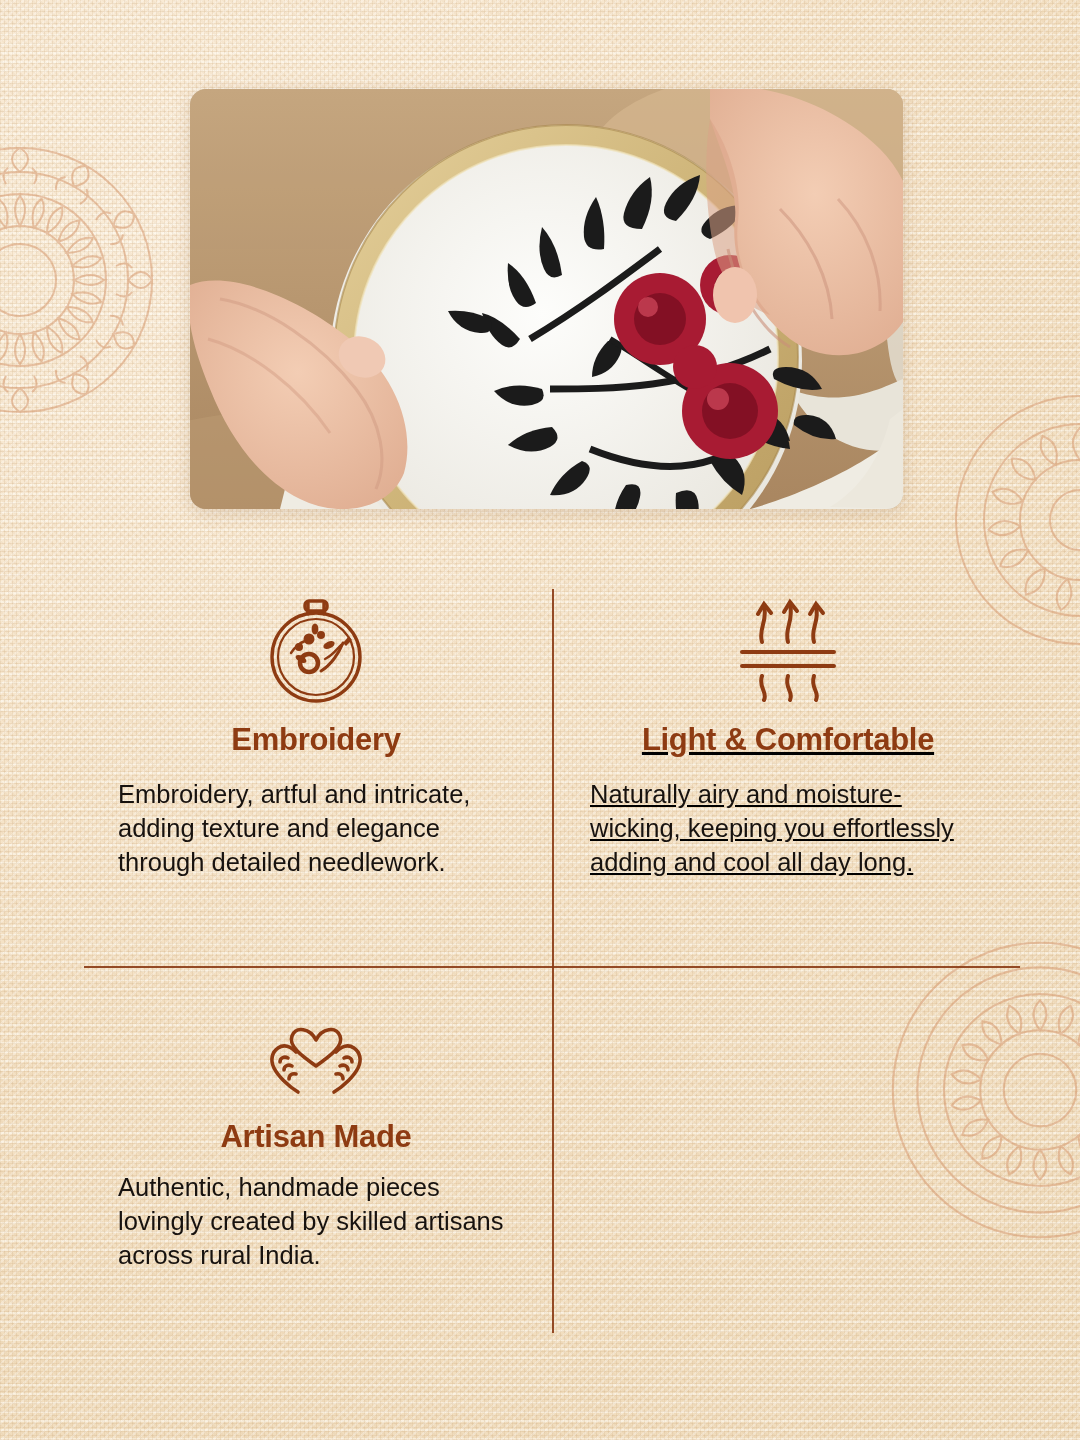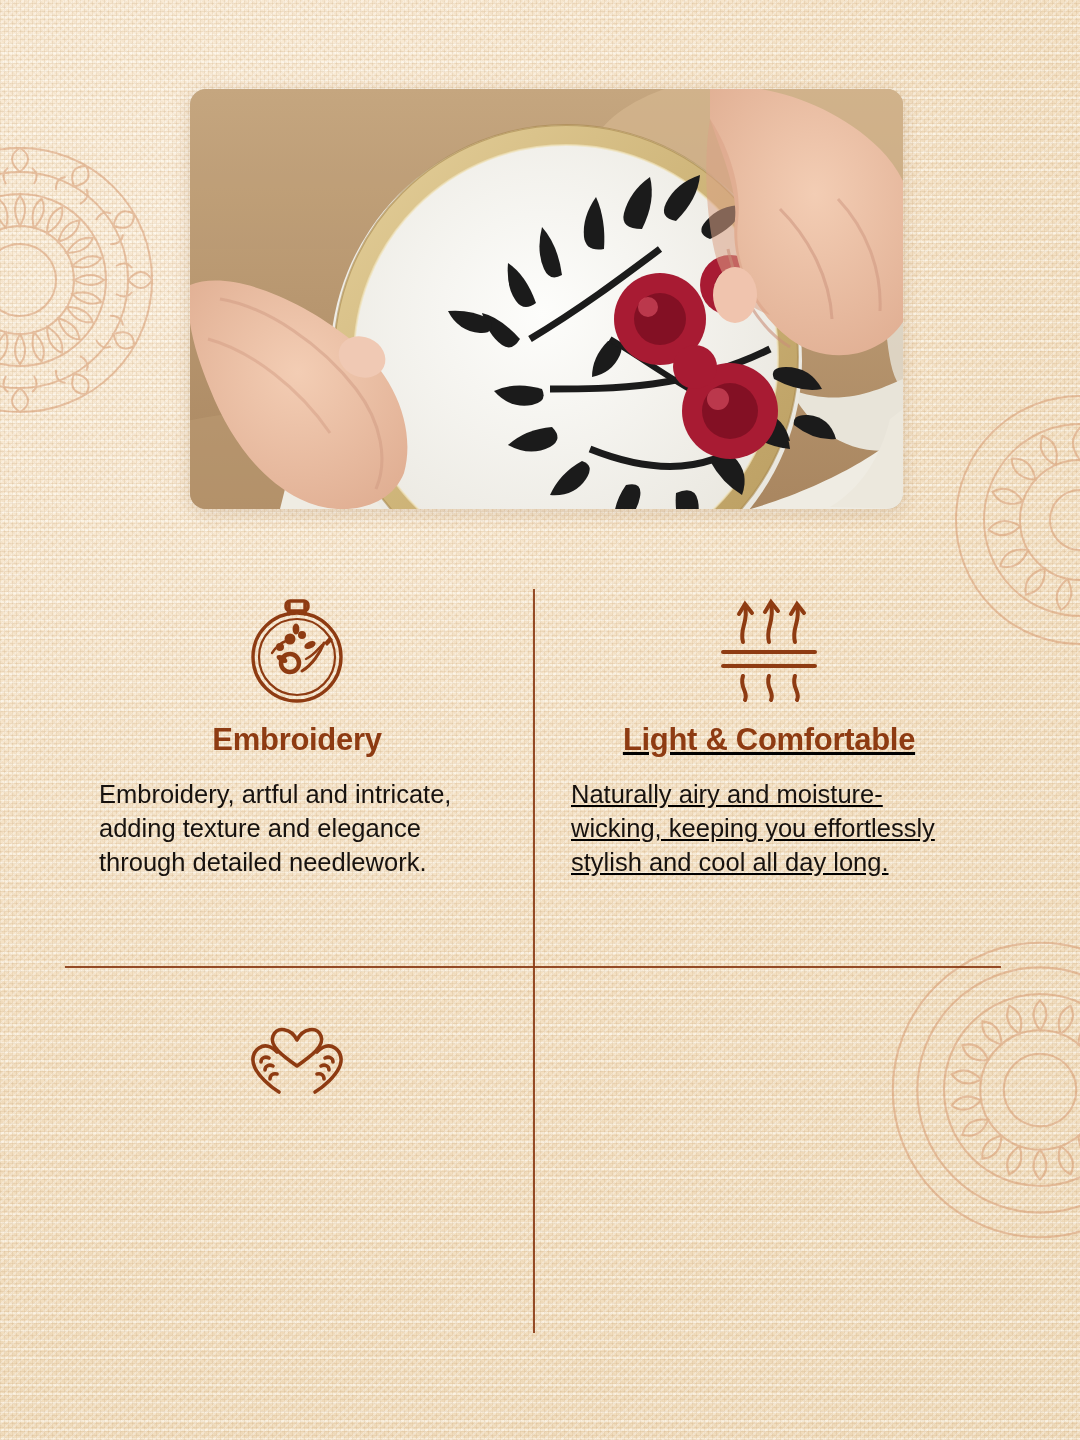--- a/index.html
+++ b/index.html
@@ -57,21 +57,21 @@
     border-radius: 16px;
     overflow: hidden;
     box-shadow: 0 4px 18px rgba(120,80,40,0.18);
     background: #d9cdbb;
   }
   .hero svg { display: block; width: 100%; height: 100%; }
 
   
   .grid {
     position: absolute;
-    left: 61px;
+    left: 80px;
     top: 575px;
     width: 944px;
     height: 770px;
     display: grid;
     grid-template-columns: 1fr 1fr;
     grid-template-rows: 1fr 1fr;
   }
   .cell {
     position: relative;
     display: flex;
@@ -523,35 +523,37 @@
 
         <path d="M14,56 L106,56"></path>
         <path d="M14,70 L106,70"></path>
 
         <path d="M34,80 C30,92 40,96 36,104"></path>
         <path d="M60,80 C56,92 66,96 62,104"></path>
         <path d="M86,80 C82,92 92,96 88,104"></path>
       </svg>
     </div>
     <div class="feat-title">Light &amp; Comfortable</div>
-    <div class="feat-desc">Naturally airy and moisture-wicking, keeping you effortlessly stylish and cool all day long.</div>
+    <div class="feat-desc">Naturally airy and moisture-wicking, keeping you effortlessly adding and cool all day long.</div>
   </div>
 
 
   <div class="cell r2c2 r2">
     <div class="icon-wrap">
       <svg width="120" height="104" viewBox="0 0 120 104" fill="none" stroke="#8e3b12" stroke-width="3.6" stroke-linecap="round" stroke-linejoin="round">
 
         <path d="M60,44 C54,32 40,30 36,40 C32,50 46,60 60,70 C74,60 88,50 84,40 C80,30 66,32 60,44Z"></path>
 
         <path d="M40,56 C34,50 28,48 22,52 C16,56 14,64 18,72 C22,80 32,90 42,96"></path>
         <path d="M32,62 C28,60 24,62 24,66"></path>
         <path d="M36,70 C32,68 28,70 28,74"></path>
         <path d="M40,78 C36,77 33,79 33,83"></path>
 
         <path d="M80,56 C86,50 92,48 98,52 C104,56 106,64 102,72 C98,80 88,90 78,96"></path>
         <path d="M88,62 C92,60 96,62 96,66"></path>
         <path d="M84,70 C88,68 92,70 92,74"></path>
         <path d="M80,78 C84,77 87,79 87,83"></path>
       </svg>
     </div>
+    <div class="feat-title">Artisan Made</div>
+    <div class="feat-desc">Authentic, handmade pieces lovingly created by skilled artisans across rural India.</div>
   </div>
 </div>
 
 </body></html>

